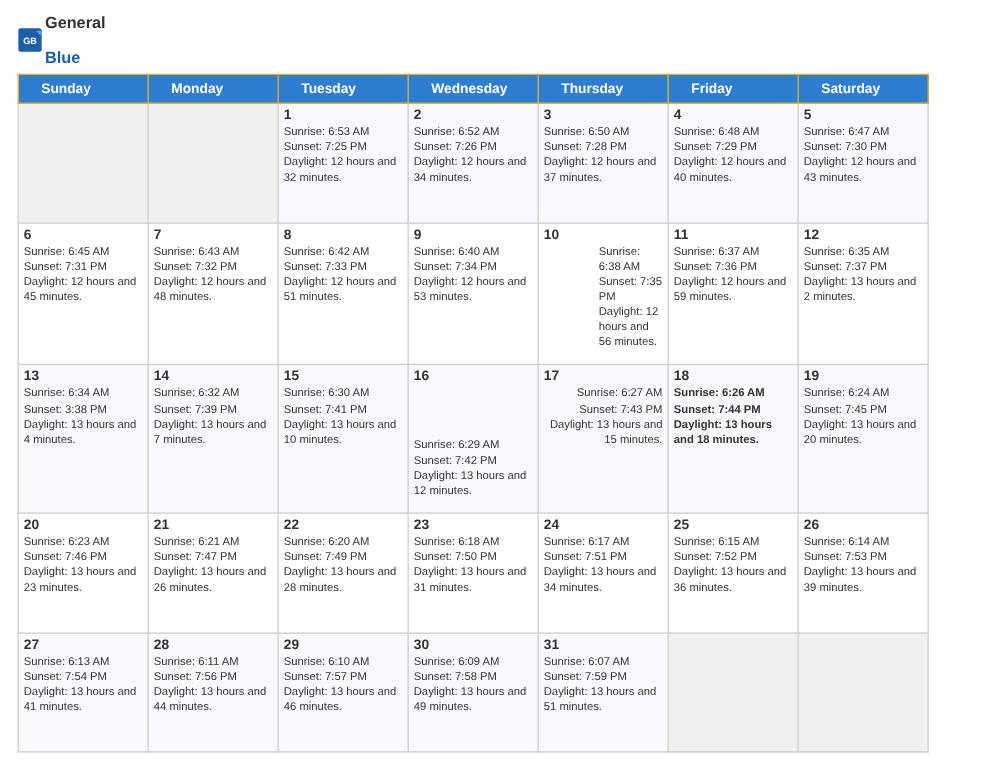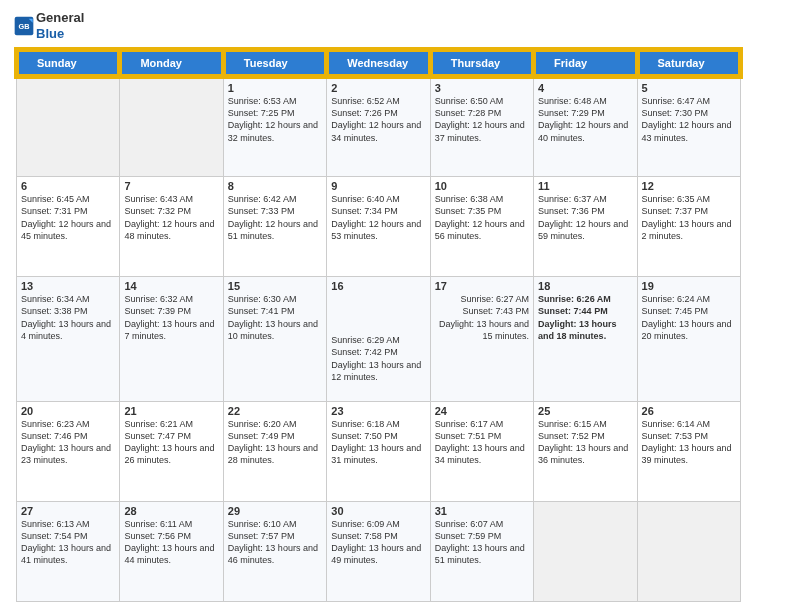--- a/index.html
+++ b/index.html
@@ -57,21 +57,21 @@
       border-collapse: collapse;
       flex: 1;
     }
     thead tr th {
       background-color: #2d7dd2;
       color: #fff;
       font-size: 11px;
       font-weight: bold;
       padding: 5px 18px;
       text-align: left;
-      border: 5px solid #eab308;
+      border: 1px solid #eab308;
     }
     tbody tr td {
       border: 1px solid #ccc;
       vertical-align: top;
       padding: 3px 4px;
       font-size: 9.5px;
       color: #333;
       width: 14.28%;
       min-height: 80px;
       height: 88px;
@@ -104,21 +104,21 @@
   <div class="header">
     <div class="logo">
       <svg class="logo-icon" viewBox="0 0 30 30">
         <rect x="1" y="1" width="28" height="28" rx="3" fill="#1a5fa8"></rect>
         <text x="15" y="20" font-size="11" font-weight="bold" fill="white" text-anchor="middle" font-family="Arial">GB</text>
         <polygon points="22,4 28,10 28,4" fill="#4caaff"></polygon>
       </svg>
       <div>
         <div class="logo-text">
           <div>General</div>
-          <div style="color:#1a5fa8;">Blue</div>
+          <div style="color:#1a5fa8;margin-top:12px;">Blue</div>
         </div>
       </div>
     </div>
     <div class="title-block">
       <h1></h1>
       <h2></h2>
     </div>
   </div>
 
   <table>
@@ -188,21 +188,21 @@
 Daylight: 12 hours and 51 minutes.</div>
           </td>
           <td>
             <span class="day-num">9</span>
             <div class="day-info" style="white-space: pre-line;">Sunrise: 6:40 AM
 Sunset: 7:34 PM
 Daylight: 12 hours and 53 minutes.</div>
           </td>
           <td>
             <span class="day-num">10</span>
-            <div class="day-info" style="white-space: pre-line;">Sunrise: 6:38 AM
+            <div class="day-info" style="white-space: pre-line; margin-left: 44px;">Sunrise: 6:38 AM
 Sunset: 7:35 PM
 Daylight: 12 hours and 56 minutes.</div>
           </td>
           <td>
             <span class="day-num">11</span>
             <div class="day-info" style="white-space: pre-line;">Sunrise: 6:37 AM
 Sunset: 7:36 PM
 Daylight: 12 hours and 59 minutes.</div>
           </td>
           <td>

